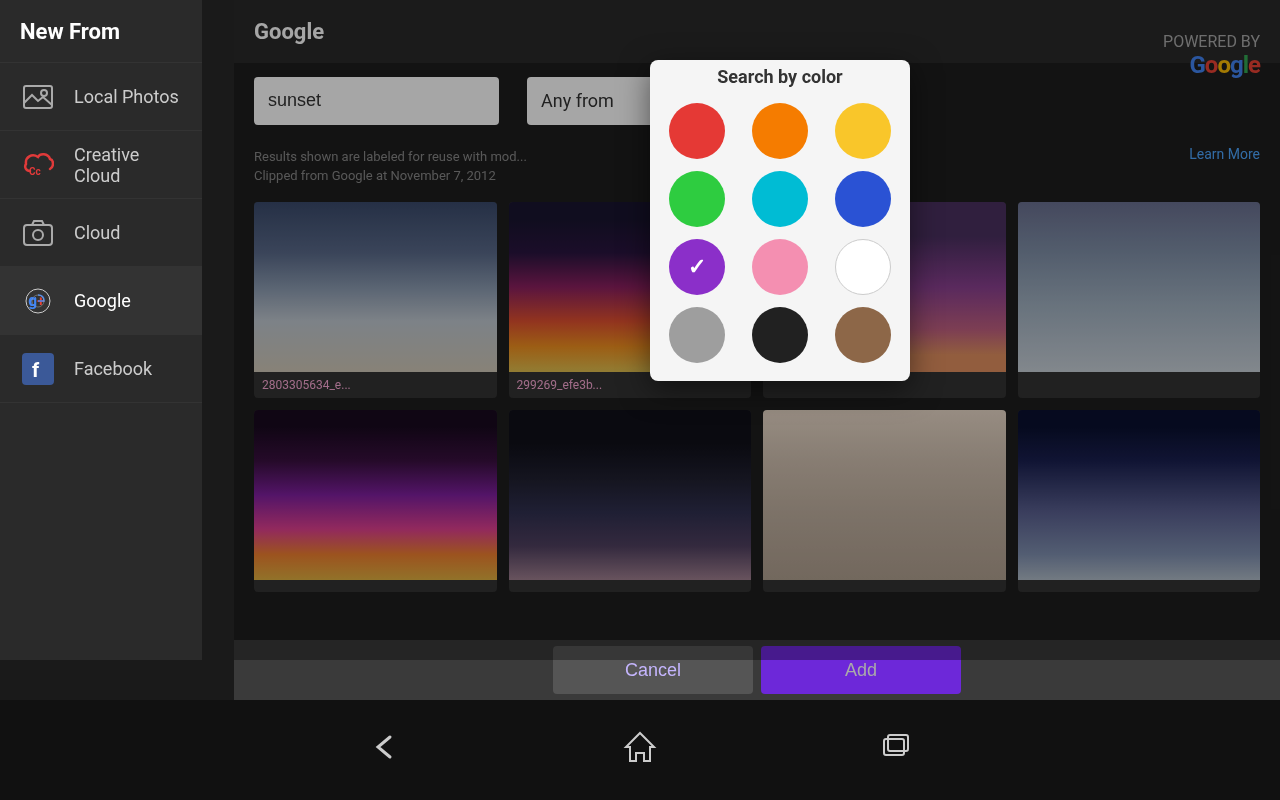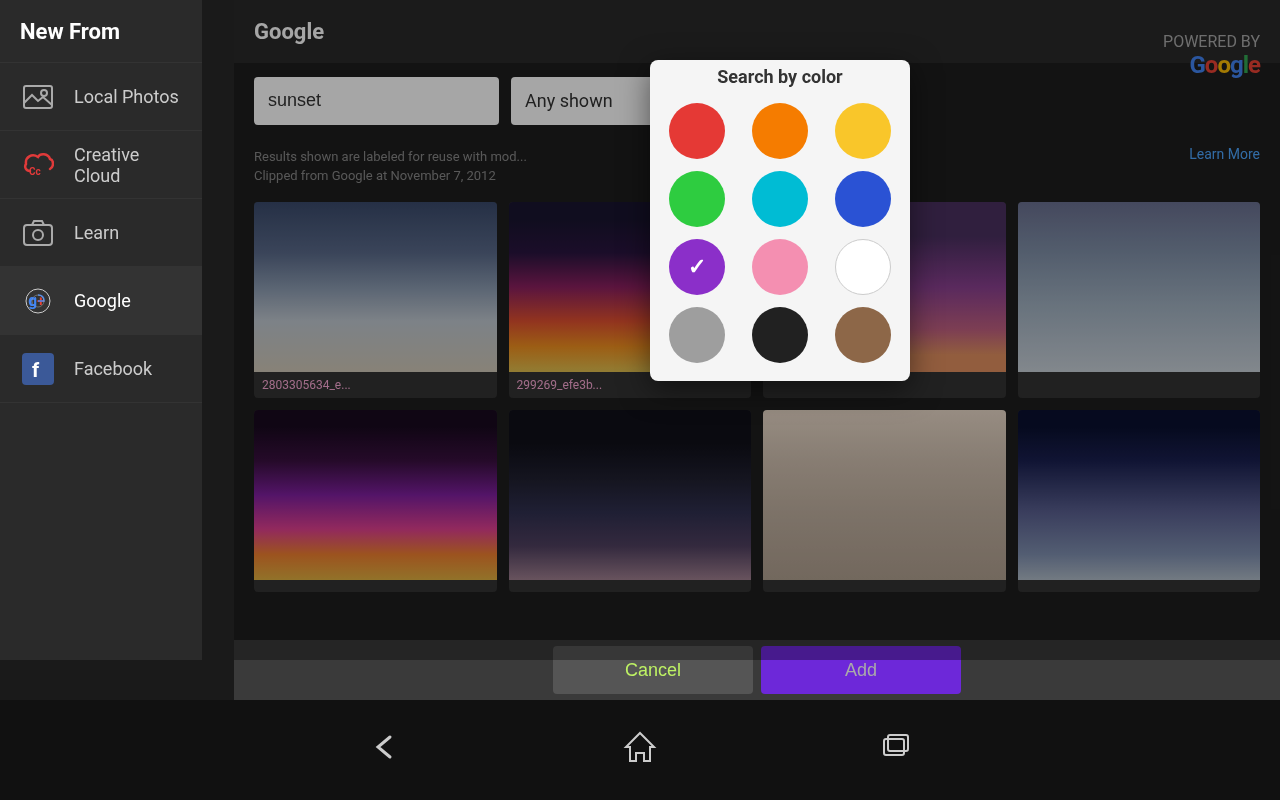--- a/index.html
+++ b/index.html
@@ -59,21 +59,21 @@
     #google-text { font-size: 24px; font-weight: bold; letter-spacing: -1px; }
     .g-blue { color: #4285F4; }
     .g-red { color: #EA4335; }
     .g-yellow { color: #FBBC05; }
     .g-green { color: #34A853; }
 
     
     #search-bar {
       height: 75px;
       background: #1e1e1e;
-      display: flex; align-items: center; padding: 0 20px; gap: 12px;
+      display: flex; align-items: center; padding: 0 20px; gap: 28px;
     }
     #search-input {
       height: 48px; width: 245px;
       background: #ffffff; border: none; border-radius: 4px;
       font-size: 18px; padding: 0 14px; color: #333;
       outline: none;
     }
     #type-dropdown {
       height: 48px; width: 215px;
       background: #ffffff; border: none; border-radius: 4px;
@@ -187,21 +187,21 @@
     
     #bottom-bar {
       position: absolute;
       left: 234px; bottom: 100px; right: 0; height: 60px;
       background: #3a3a3a;
       display: flex; align-items: center; justify-content: center; gap: 0;
     }
     #cancel-btn {
       width: 200px; height: 48px;
       background: #555; border: none; border-radius: 4px;
-      color: #bef264; font-size: 18px; cursor: pointer;
+      color: #c4b5fd; font-size: 18px; cursor: pointer;
       margin-right: 8px;
     }
     #add-btn {
       width: 200px; height: 48px;
       background: #6d28d9; border: none; border-radius: 4px;
       color: #aaa; font-size: 18px; cursor: pointer;
     }
 
     
     #nav-bar {
@@ -253,21 +253,21 @@
   </div>
 
   <div class="sidebar-item">
     <div class="sidebar-item-icon">
       <svg width="32" height="32" viewBox="0 0 32 32" fill="none">
         <rect x="2" y="8" width="28" height="20" rx="3" stroke="#aaa" stroke-width="2"></rect>
         <circle cx="16" cy="18" r="5" stroke="#aaa" stroke-width="2"></circle>
         <path d="M10 8 L12 4 L20 4 L22 8" stroke="#aaa" stroke-width="2"></path>
       </svg>
     </div>
-    <span class="sidebar-item-label">Learn</span>
+    <span class="sidebar-item-label">Cloud</span>
   </div>
 
   <div class="sidebar-item active" style="background:#333;">
     <div class="sidebar-item-icon">
       <svg width="32" height="32" viewBox="0 0 32 32">
         <circle cx="16" cy="16" r="12" fill="none" stroke="#ccc" stroke-width="1"></circle>
         <text x="7" y="21" font-size="14" font-weight="bold">
           <tspan fill="#4285F4">g</tspan><tspan fill="#EA4335">+</tspan>
         </text>
         <path d="M16 10 Q22 10 22 16 L16 16" stroke="#4285F4" stroke-width="1.5" fill="none"></path>
@@ -299,21 +299,21 @@
       <span id="powered-by">POWERED BY</span>
       <span id="google-text">
         <span class="g-blue">G</span><span class="g-red">o</span><span class="g-yellow">o</span><span class="g-blue">g</span><span class="g-green">l</span><span class="g-red">e</span>
       </span>
     </div>
   </div>
 
   <div id="search-bar">
     <input id="search-input" type="text" value="sunset" style="">
     <div id="type-dropdown">
-      <span>Any shown</span>
+      <span>Any from</span>
       <div id="dropdown-arrow">
         <svg width="16" height="16" viewBox="0 0 16 16">
             <polyline points="3,5 8,11 13,5" stroke="#fff" stroke-width="2" fill="none"></polyline>
           </svg>
       </div>
     </div>
     <button id="color-circle-btn"></button>
     <div id="copyright-btn">©</div>
   </div>
 

